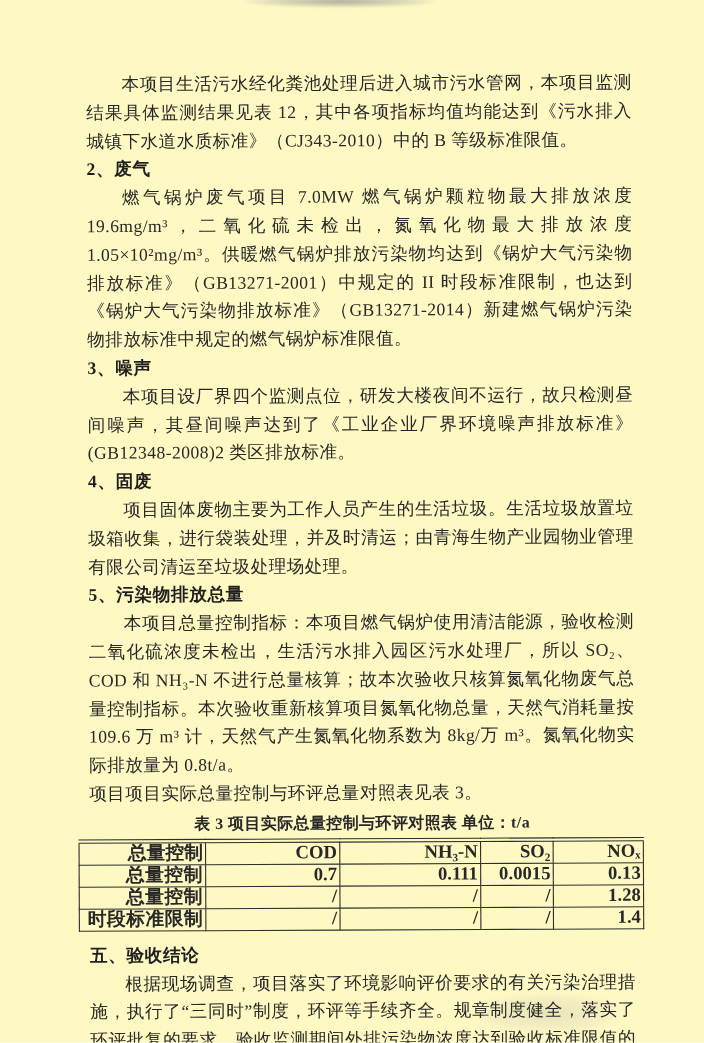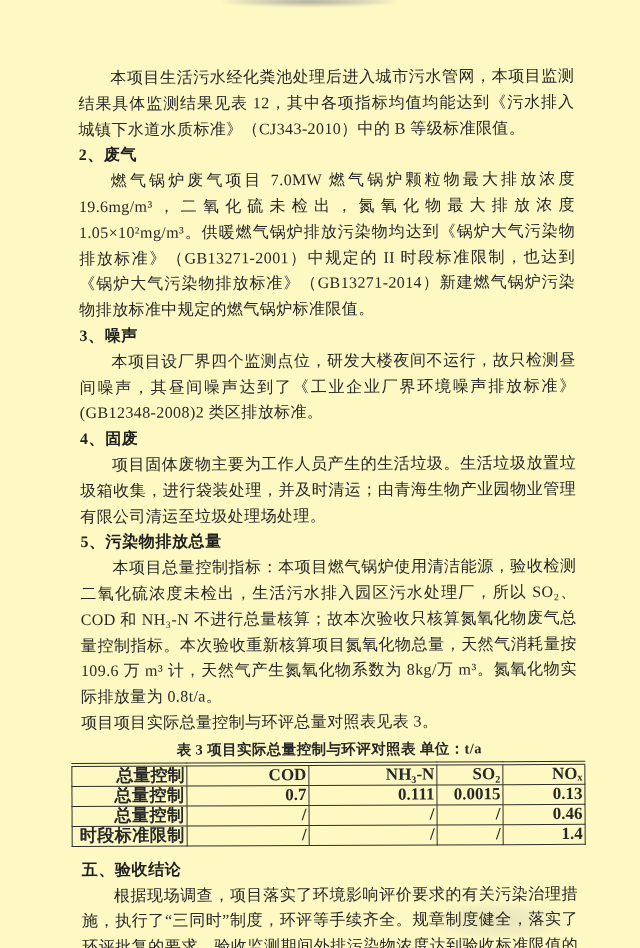--- a/index.html
+++ b/index.html
@@ -139,21 +139,21 @@
           <td>0.7</td>
           <td>0.111</td>
           <td>0.0015</td>
           <td>0.13</td>
         </tr>
         <tr>
           <td class="rowlabel">总量控制</td>
           <td>/</td>
           <td>/</td>
           <td>/</td>
-          <td>0.46</td>
+          <td>1.28</td>
         </tr>
         <tr>
           <td class="rowlabel">时段标准限制</td>
           <td>/</td>
           <td>/</td>
           <td>/</td>
           <td>1.4</td>
         </tr>
       </tbody>
     </table>

